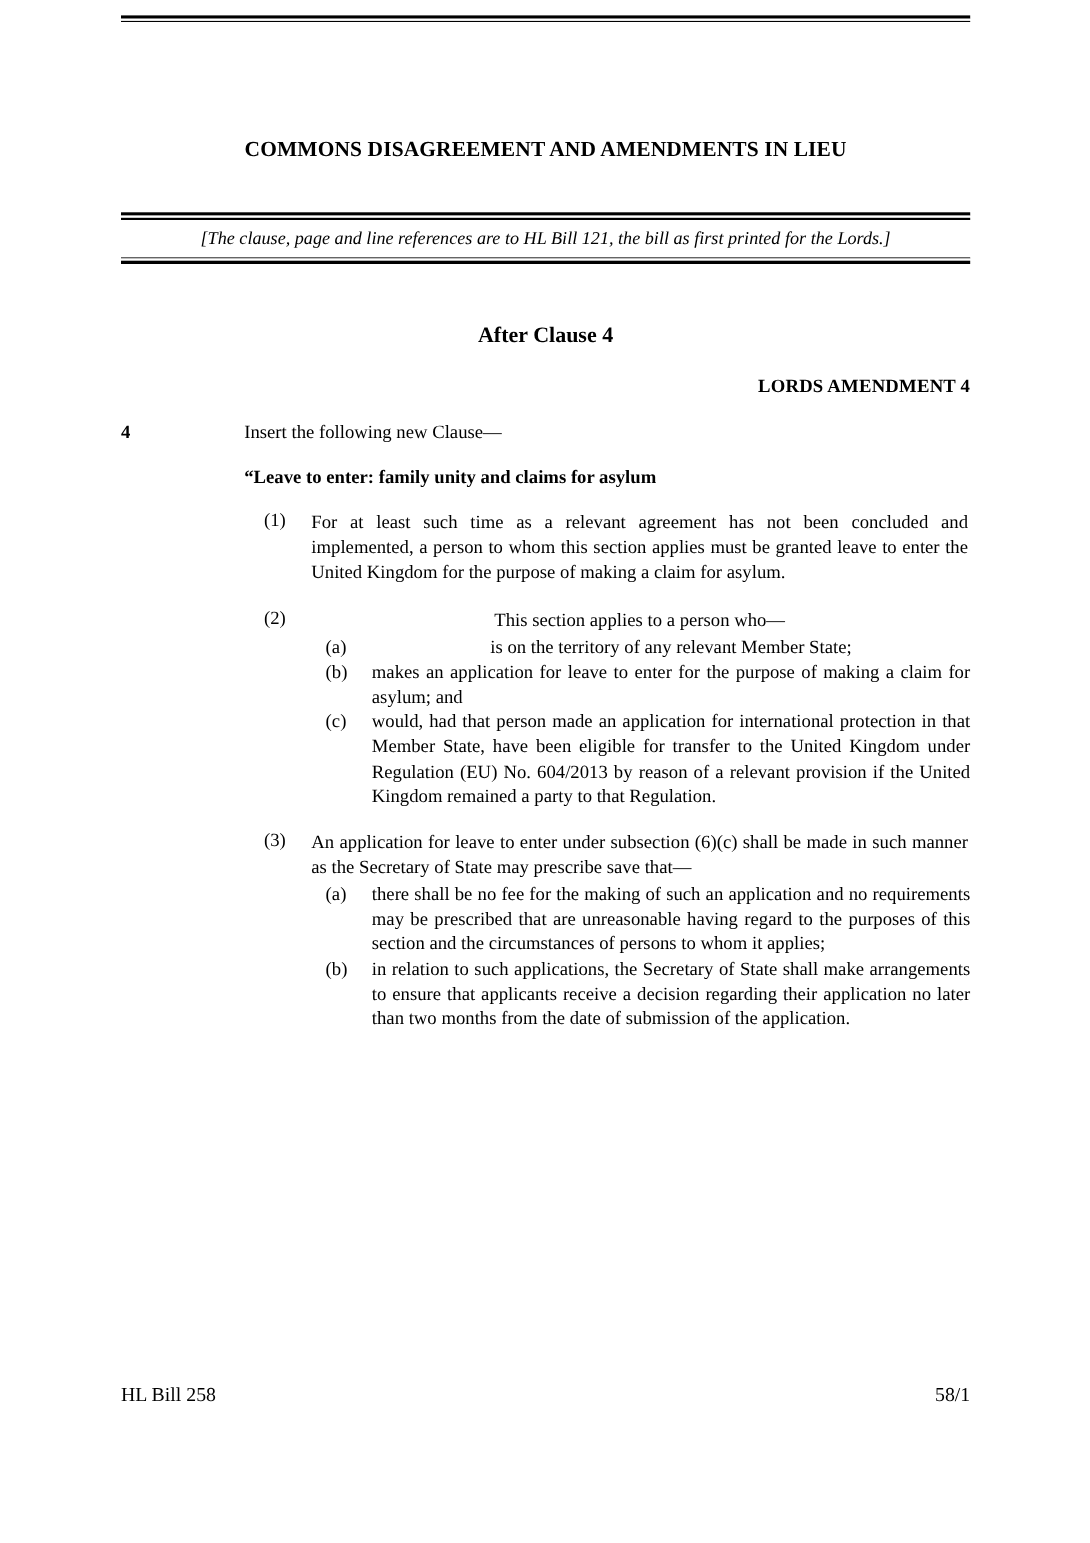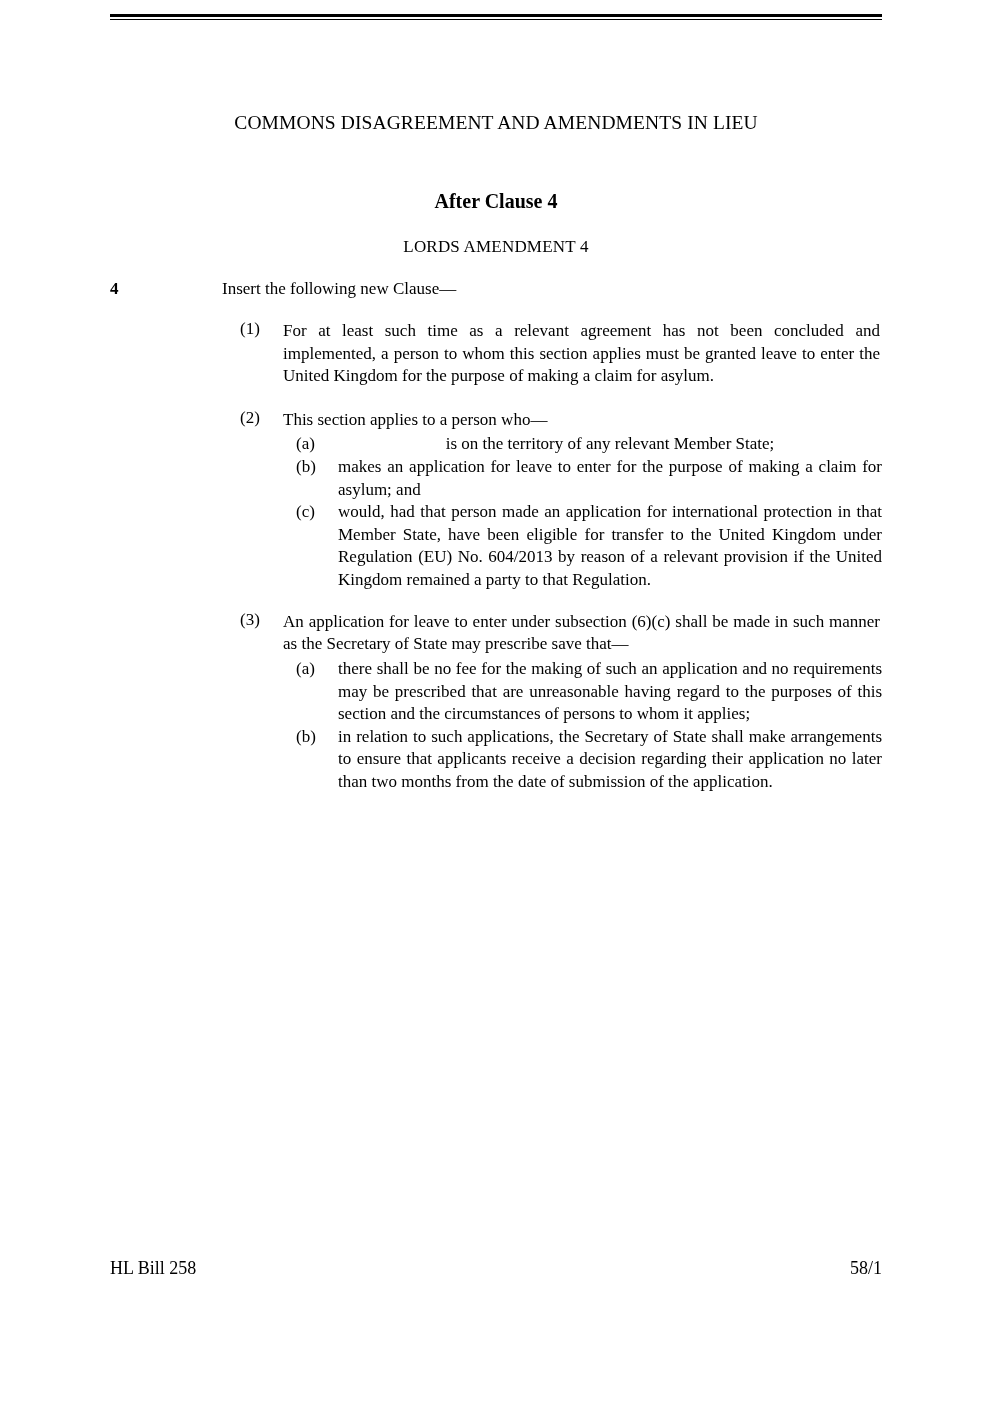--- a/index.html
+++ b/index.html
@@ -52,26 +52,26 @@
     height: 2.5px;
     background: #fff;
   }
   .rule-double .r-thin {
     height: 1.4px;
     background: #000;
   }
 
   
   .doc-kind {
-    margin: 2px;
+    margin: 16px;
     padding-top: 90px;
     font-size: 19.5px;
     text-align: center;
     letter-spacing: 0.1px;
-    font-weight: normal;
+    font-weight: bold;
   }
 
   
   .note-box {
     margin-top: 45px;
   }
   .note-text {
     font-size: 16.5px;
     font-style: italic;
     text-align: center;
@@ -86,22 +86,22 @@
   .after-clause {
     margin: 0;
     font-size: 20px;
     font-weight: bold;
     text-align: center;
   }
   .lords-amendment {
     margin: 0;
     padding-top: 24px;
     font-size: 17px;
-    font-weight: normal;
-    text-align: center;
+    font-weight: bold;
+    text-align: right;
     letter-spacing: 0.2px;
   }
 
   
   .amend-block {
     position: relative;
     padding-top: 21px;
   }
   .amend-num {
     position: absolute;
@@ -201,49 +201,63 @@
 
 
     <div class="rule-double">
       <div class="r-thick"></div>
       <div class="r-gap"></div>
       <div class="r-thin"></div>
     </div>
 
     <h2 class="doc-kind">COMMONS DISAGREEMENT AND AMENDMENTS IN LIEU</h2>
 
+    <div class="note-box">
+      <div class="rule-double" style="margin-top:0;">
+        <div class="r-thick"></div>
+        <div class="r-gap"></div>
+        <div class="r-thin"></div>
+      </div>
+      <div class="note-text">[The clause, page and line references are to HL Bill 121, the bill as first printed for the Lords.]</div>
+      <div class="rule-double" style="margin-top:0;">
+        <div class="r-thin"></div>
+        <div class="r-gap"></div>
+        <div class="r-thick"></div>
+      </div>
+    </div>
 
     <div class="amendments">
 
       <h3 class="after-clause">After Clause 4</h3>
 
       <div class="lords-amendment">LORDS AMENDMENT 4</div>
 
       <div class="amend-block">
 
         <div class="amend-num">4</div>
 
         <div class="amend-body">
 
           <p class="instruction">Insert the following new Clause—</p>
 
+          <p class="clause-heading">“Leave to enter: family unity and claims for asylum</p>
 
           <div class="subsec-list">
 
             <div class="subsec">
               <span class="marker">(1)</span>
               <div class="body">
                 <p>For at least such time as a relevant agreement has not been concluded and implemented, a person to whom this section applies must be granted leave to enter the United Kingdom for the purpose of making a claim for asylum.</p>
               </div>
             </div>
 
             <div class="subsec">
               <span class="marker">(2)</span>
               <div class="body">
-                <p style="text-align:left;">This section applies to a person who—</p>
+                <p style="text-align:center;">This section applies to a person who—</p>
                 <div class="para-list">
                   <div class="para">
                     <span class="marker">(a)</span>
                     <div class="body">
                       <p style="text-align:center;">is on the territory of any relevant Member State;</p>
                     </div>
                   </div>
                   <div class="para">
                     <span class="marker">(b)</span>
                     <div class="body">

